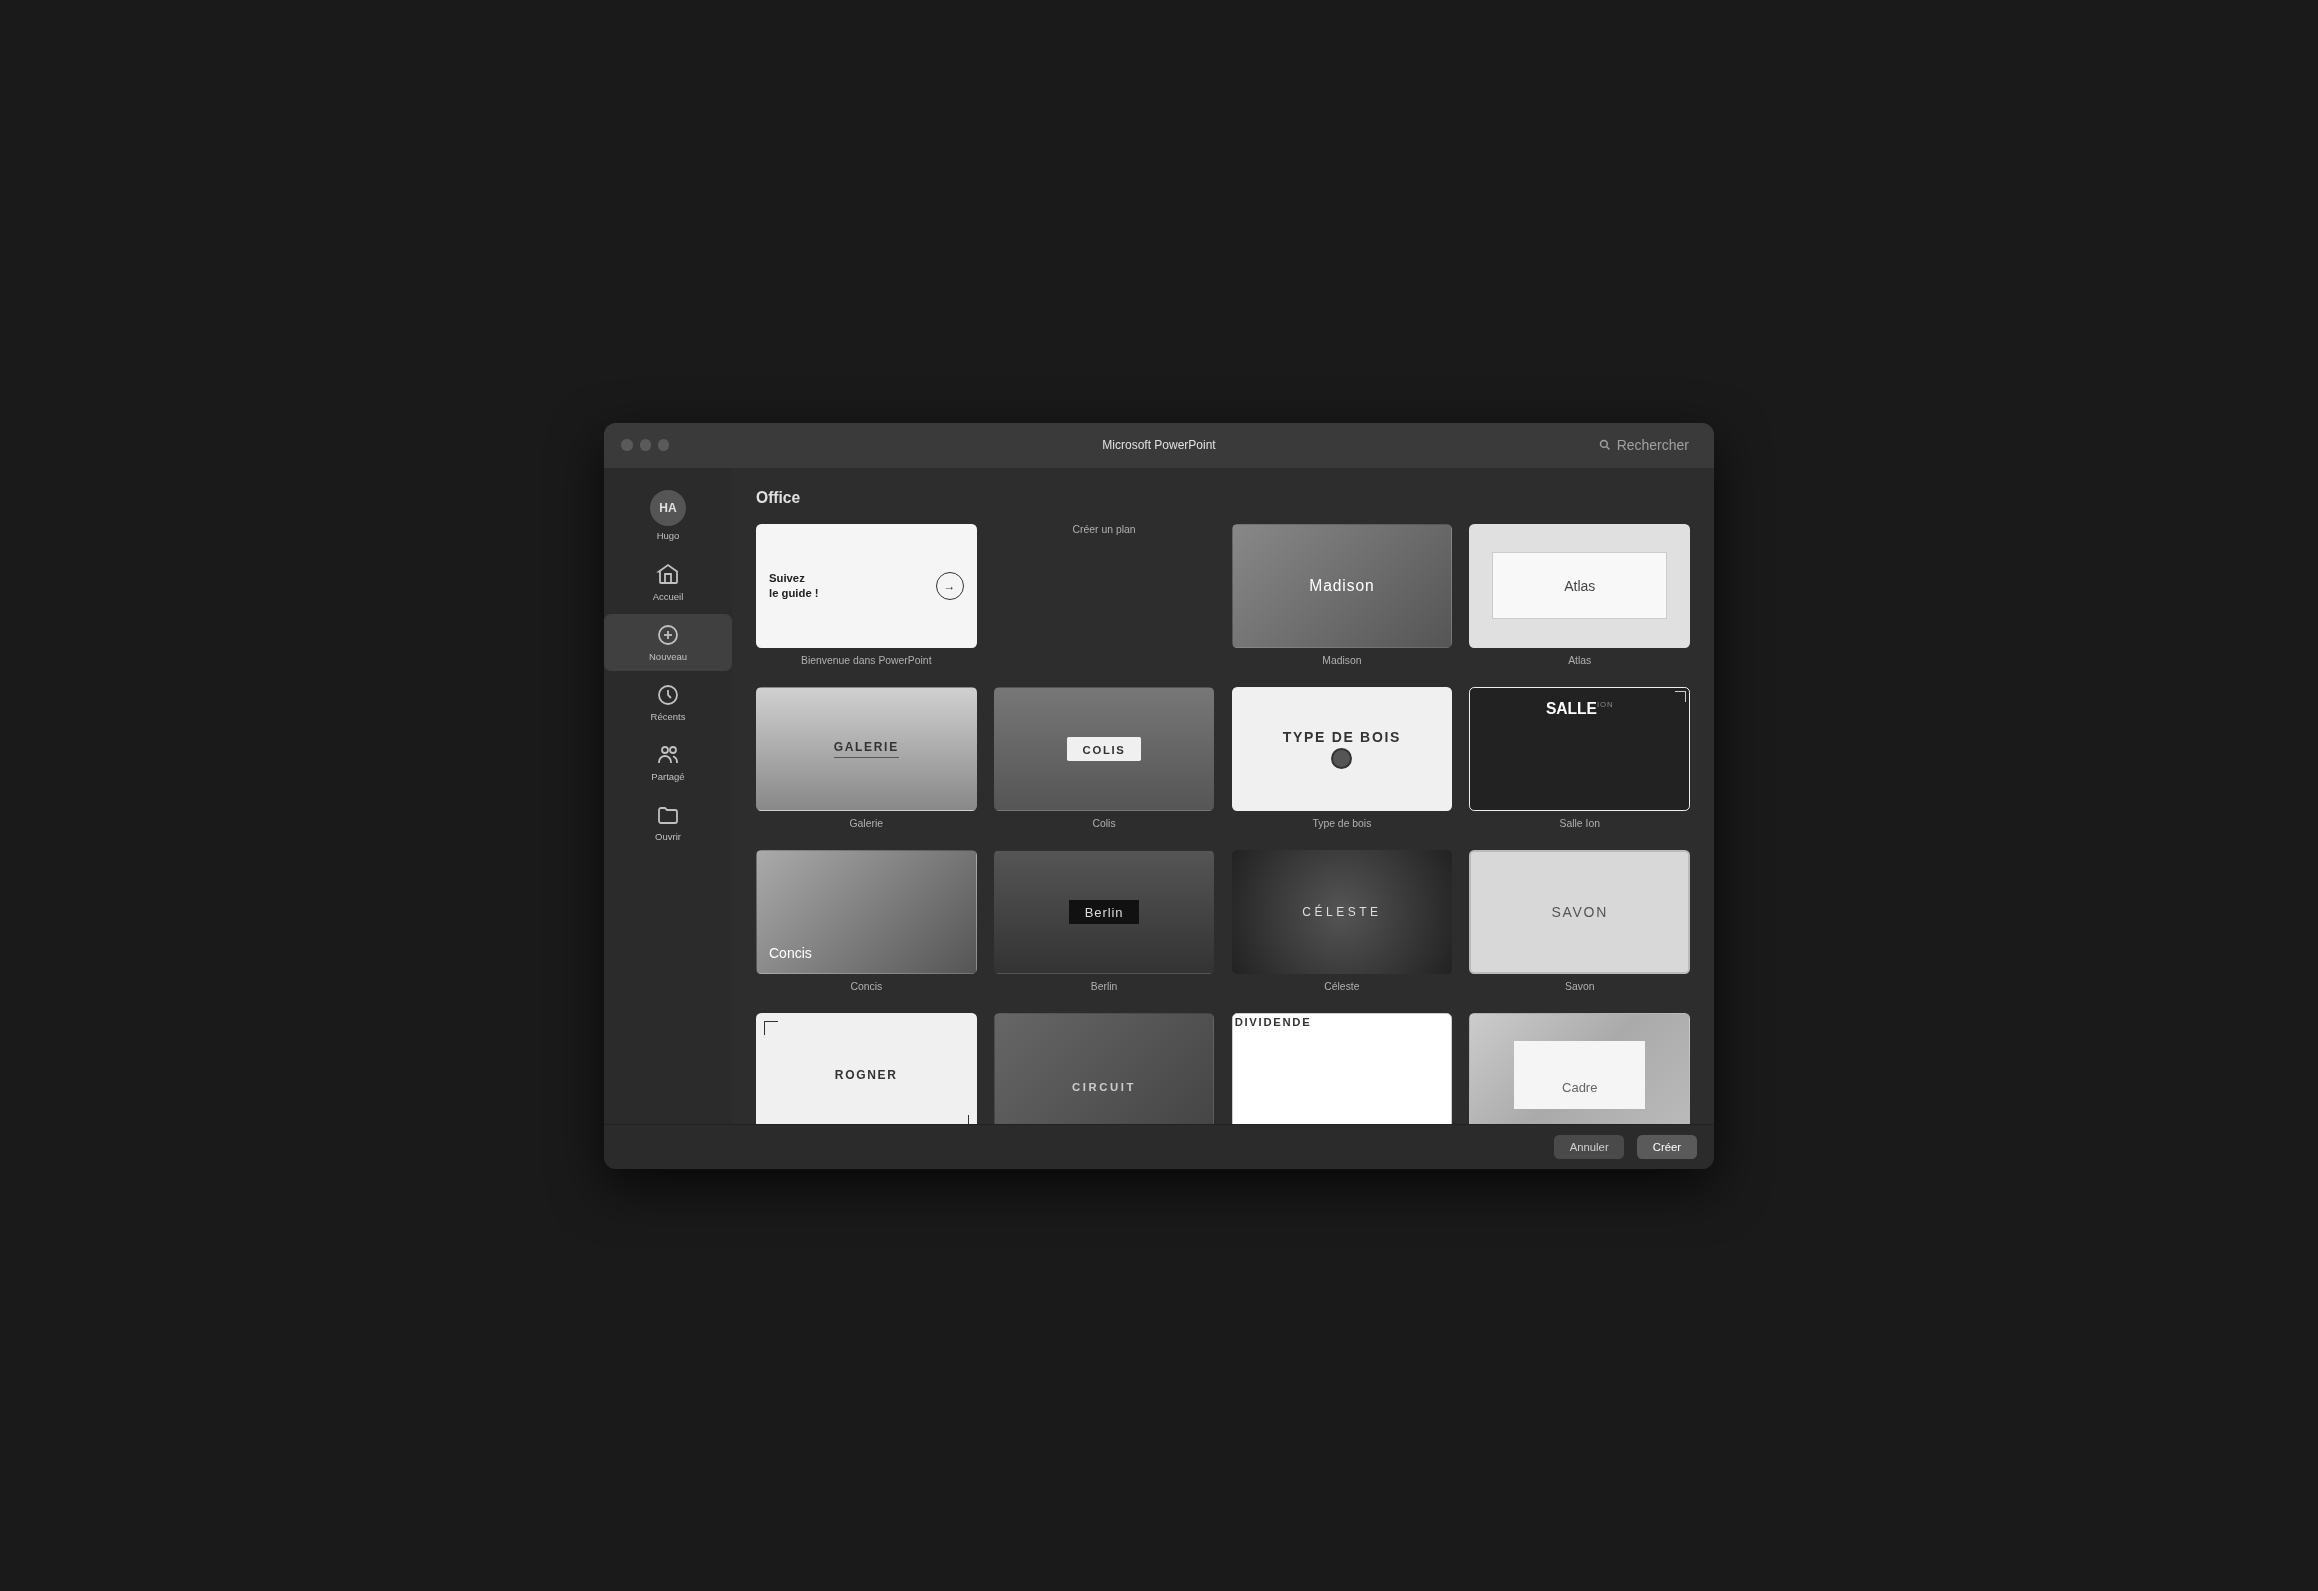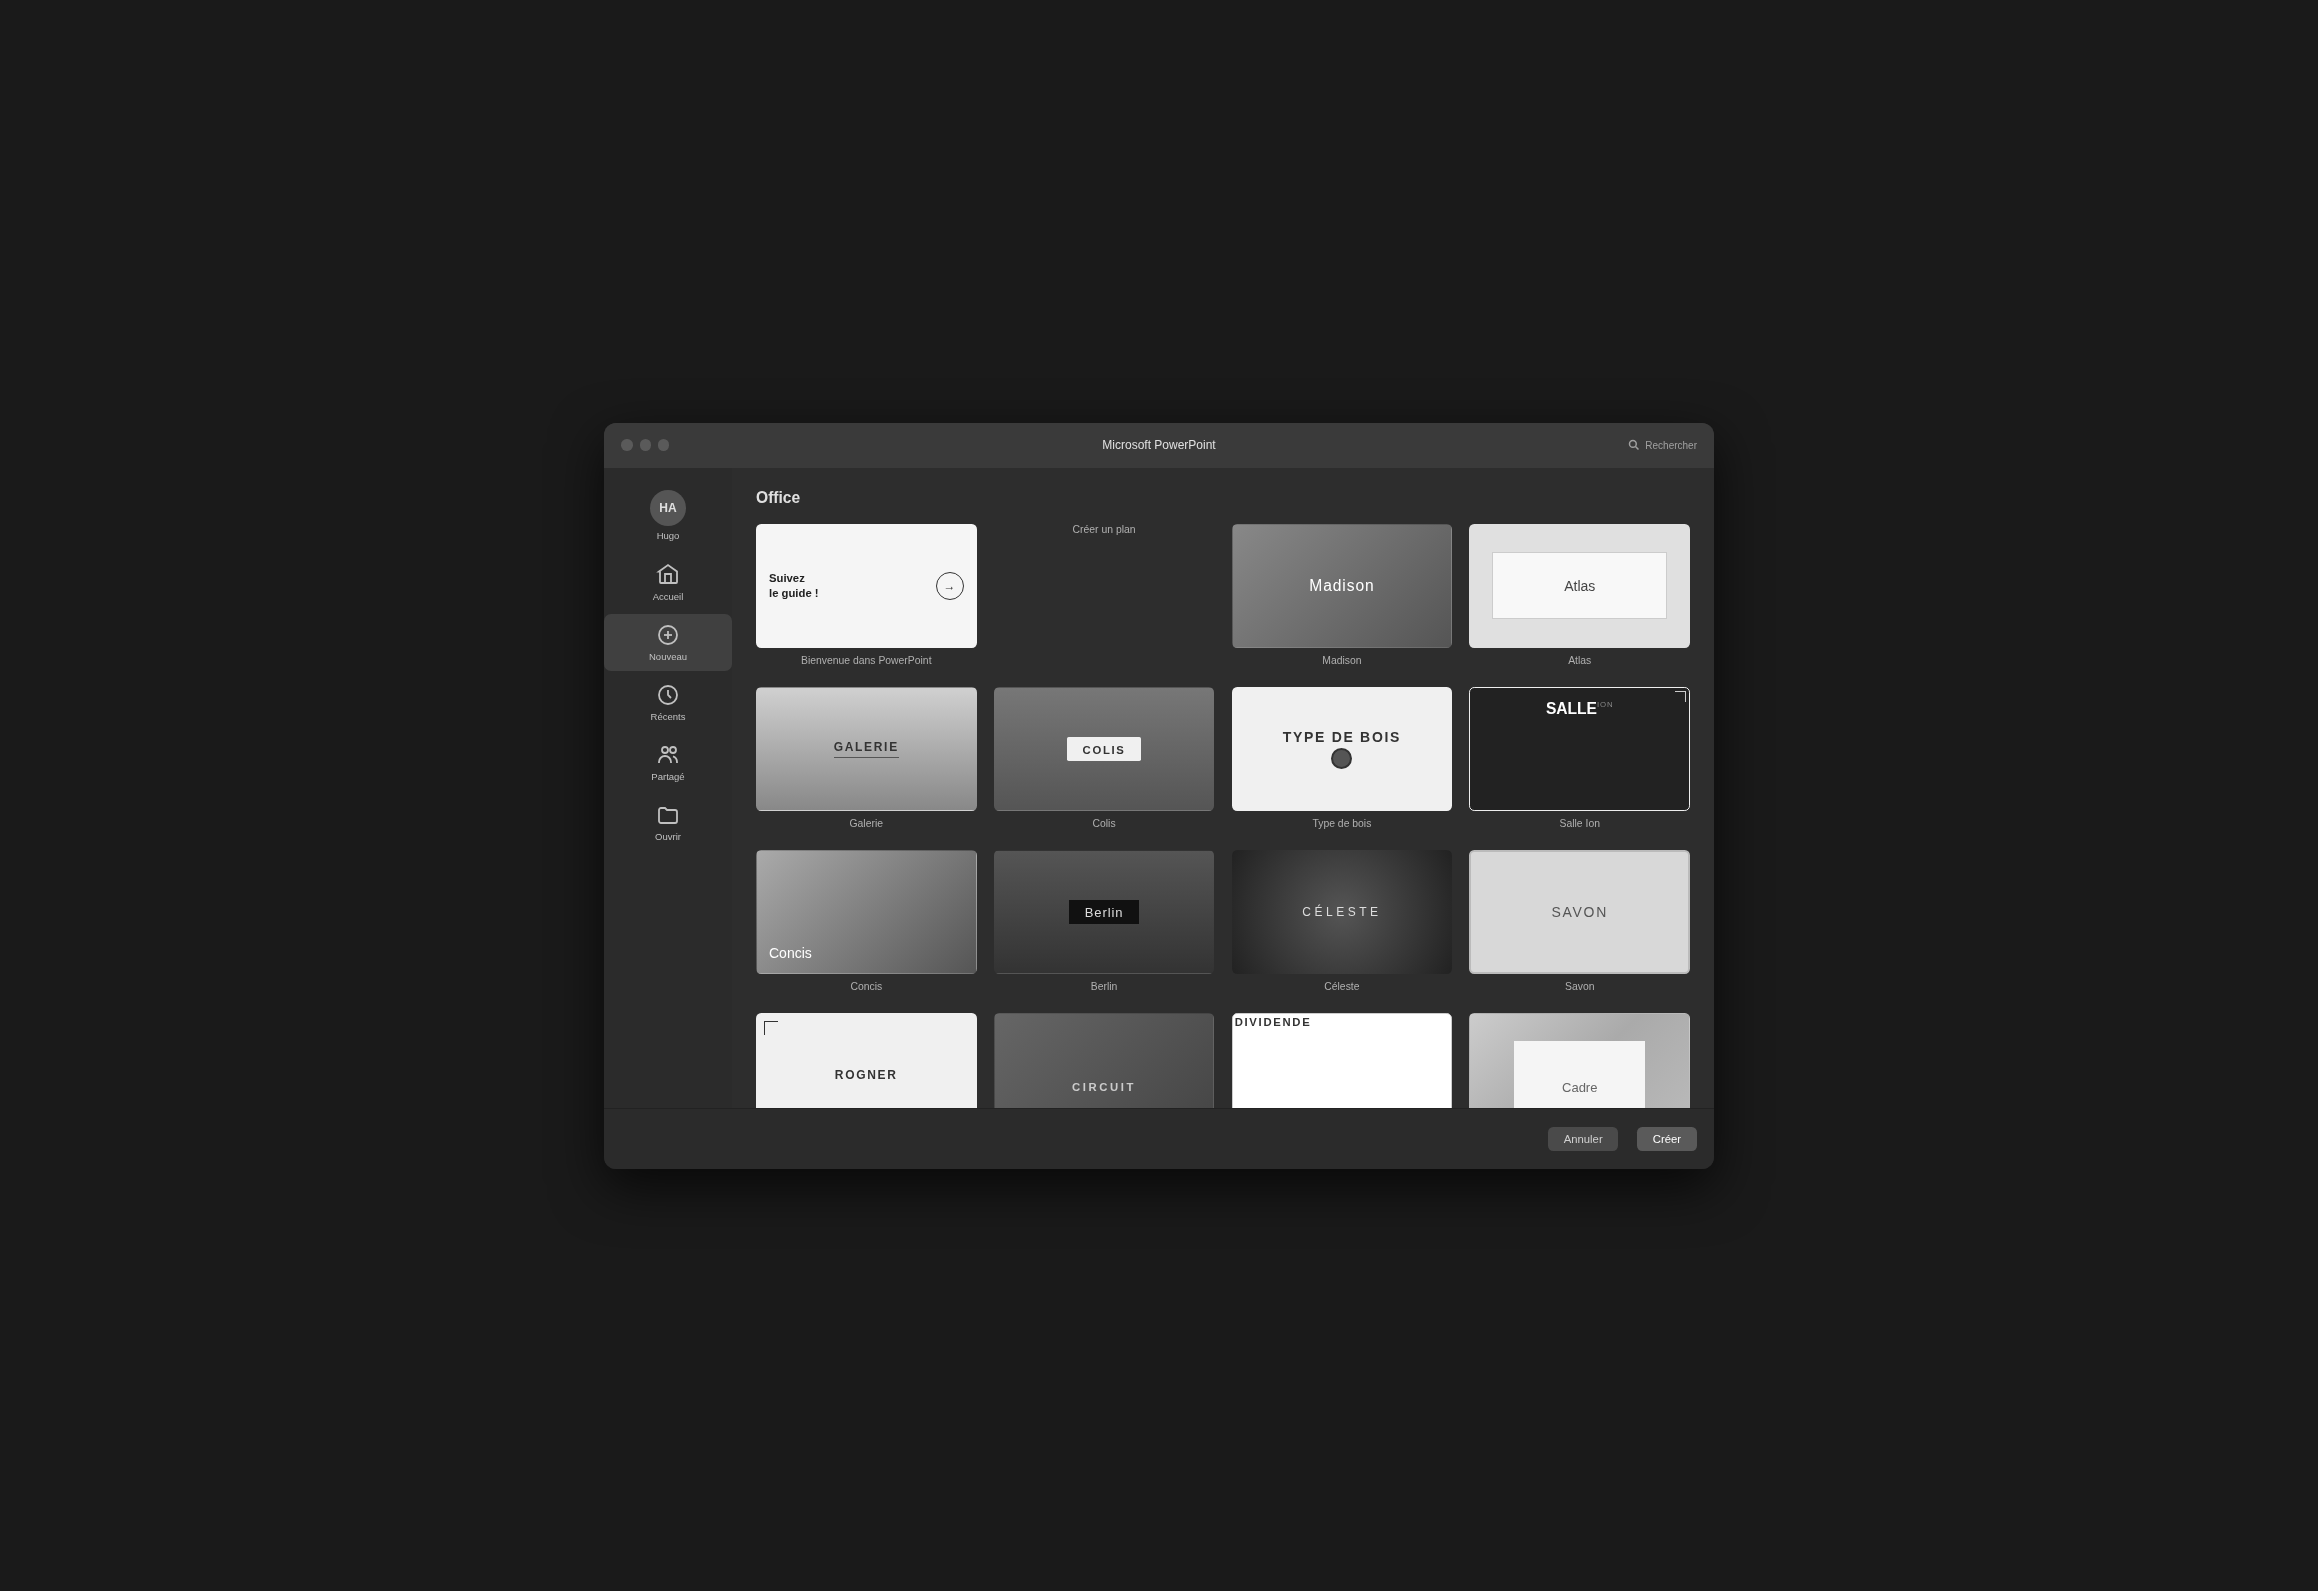--- a/index.html
+++ b/index.html
@@ -45,26 +45,26 @@
     .titlebar-title {
       position: absolute;
       left: 50%;
       transform: translateX(-50%);
       color: #e0e0e0;
       font-size: 12px;
       font-weight: 500;
     }
     .titlebar-search {
       position: absolute;
-      right: 17px;
+      right: 25px;
       display: flex;
       align-items: center;
       gap: 5.2px;
       color: #a0a0a0;
-      font-size: 10px;
+      font-size: 14px;
       text-align: right;
     }
     .search-icon-svg {
       width: 12px;
       height: 12px;
       stroke: #a0a0a0;
       fill: none;
       stroke-width: 2;
     }
     
@@ -167,26 +167,26 @@
       position: relative;
     }
     .template-label {
       color: #b0b0b0;
       font-size: 10.4px;
       text-align: center;
     }
     
     .footer {
       background: #2b2b2b;
-      height: 61px;
+      height: 45px;
       display: flex;
       align-items: center;
       justify-content: flex-end;
       padding: 0 17.3px;
-      gap: 19px;
+      gap: 13px;
       border-top: 0.9px solid #222;
       flex-shrink: 0;
     }
     .btn {
       padding: 6px 15.6px;
       border-radius: 5.2px;
       font-size: 11.3px;
       cursor: pointer;
       border: none;
       font-family: inherit;

